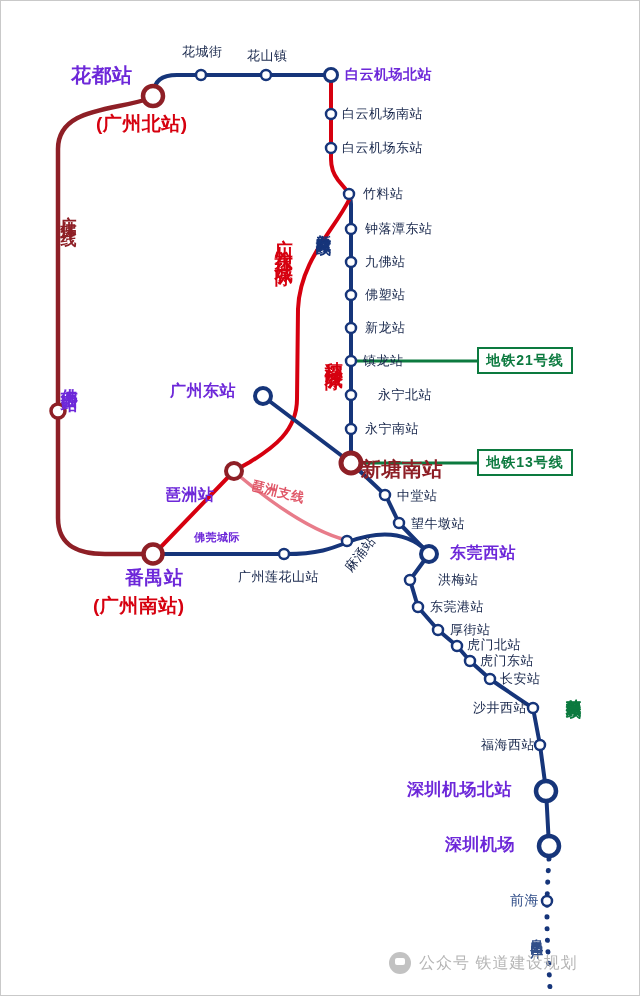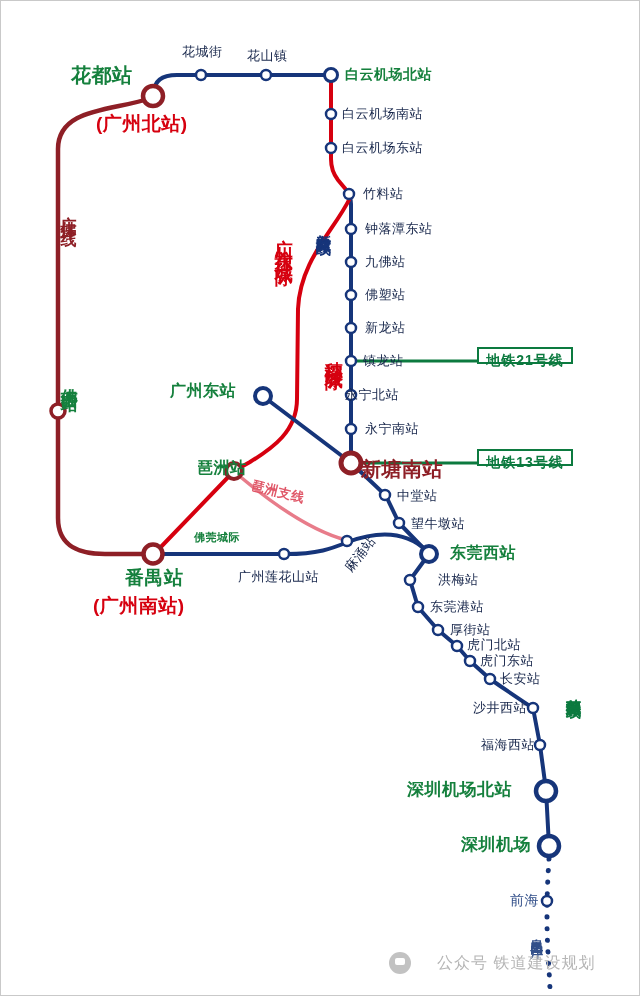--- a/index.html
+++ b/index.html
@@ -7,38 +7,38 @@
     position:relative; width:640px; height:996px; margin:0 auto;
     background:#ffffff; border:1px solid #c9c9c9; box-sizing:border-box;
     overflow:hidden;
     font-family:"Liberation Sans","DejaVu Sans",sans-serif;
   }
   svg.map { position:absolute; left:0; top:0; }
   .lbl {
     position:absolute; white-space:nowrap; color:#16254a; font-size:13px;
     line-height:1.1; letter-spacing:0.5px;
   }
-  .b   { font-weight:bold; color:#15803d; }
+  .b   { font-weight:bold; color:#6d28d9; }
   .big { font-size:19px; }
   .mid { font-size:16px; }
   .red    { color:#d6000f; font-weight:bold; }
   .maroon { color:#8e1f26; font-weight:bold; }
   .pinklbl{ color:#e05768; font-weight:bold; font-size:13px; }
   .greenlbl{ color:#0c7a3f; font-weight:bold; }
   .navylbl { color:#16357a; font-weight:bold; }
   .vert { writing-mode:vertical-rl; text-orientation:upright; }
   .metro-box {
-    position:absolute; width:96px; height:17px; box-sizing:border-box;
+    position:absolute; width:96px; height:27px; box-sizing:border-box;
     border:2px solid #0c7a3f; background:#ffffff; color:#0c7a3f;
     font-size:14px; font-weight:bold; text-align:center; line-height:23px;
     letter-spacing:1px;
   }
   .watermark {
     position:absolute; left:388px; top:951px; display:flex; align-items:center;
-    color:#b5b5b5; font-size:16px; letter-spacing:1px;gap:18px;
+    color:#b5b5b5; font-size:16px; letter-spacing:1px;
   }
   .wm-logo {
     width:22px; height:22px; border-radius:50%; background:#c2c2c2;
     margin-right:8px; position:relative;
   }
   .wm-logo::after {
     content:""; position:absolute; left:6px; top:6px; width:10px; height:7px;
     background:#ffffff; border-radius:2px;
   }
 </style>
@@ -118,54 +118,54 @@
   <div class="lbl" style="left:246px;top:48px;">花山镇</div>
   <div class="lbl b" style="left:344px;top:66px;font-size:14px;">白云机场北站</div>
   <div class="lbl" style="left:341px;top:106px;">白云机场南站</div>
   <div class="lbl" style="left:341px;top:140px;">白云机场东站</div>
   <div class="lbl" style="left:362px;top:186px;">竹料站</div>
   <div class="lbl" style="left:364px;top:221px;">钟落潭东站</div>
   <div class="lbl" style="left:364px;top:254px;">九佛站</div>
   <div class="lbl" style="left:364px;top:287px;">佛塑站</div>
   <div class="lbl" style="left:364px;top:320px;">新龙站</div>
   <div class="lbl" style="left:362px;top:353px;">镇龙站</div>
-  <div class="lbl" style="left:344px;top:387px;">永宁北站</div>
+  <div class="lbl" style="left:377px;top:387px;">永宁北站</div>
   <div class="lbl" style="left:364px;top:421px;">永宁南站</div>
   <div class="lbl maroon" style="left:360px;top:457px;font-size:20px;">新塘南站</div>
 
   <div class="lbl maroon vert" style="left:59px;top:202px;font-size:16px;letter-spacing:5px;">广佛环线</div>
   <div class="lbl b vert" style="left:58px;top:374px;font-size:17px;letter-spacing:2px;">佛山西站</div>
 
   <div class="lbl red vert" style="left:272px;top:224px;font-size:18px;letter-spacing:6px;">广州东环城际</div>
   <div class="lbl navylbl vert" style="left:314px;top:220px;font-size:15px;letter-spacing:1.5px;">新白广城际线</div>
   <div class="lbl red vert" style="left:322px;top:346px;font-size:18px;letter-spacing:4px;">穗深城际</div>
 
   <div class="lbl b mid" style="left:169px;top:381px;">广州东站</div>
-  <div class="lbl b mid" style="left:164px;top:458px;margin-left:32px;">琶洲站</div>
+  <div class="lbl b mid" style="left:164px;top:485px;">琶洲站</div>
   <div class="lbl pinklbl" style="left:250px;top:484px;transform:rotate(14deg);">琶洲支线</div>
   <div class="lbl b" style="left:193px;top:530px;font-size:11px;">佛莞城际</div>
   <div class="lbl" style="left:237px;top:569px;">广州莲花山站</div>
   <div class="lbl" style="left:347px;top:562px;transform:rotate(-52deg);transform-origin:left center;">麻涌站</div>
 
   <div class="lbl b big" style="left:124px;top:567px;">番禺站</div>
   <div class="lbl red big" style="left:92px;top:595px;">(广州南站)</div>
 
   <div class="lbl" style="left:396px;top:488px;">中堂站</div>
   <div class="lbl" style="left:410px;top:516px;">望牛墩站</div>
   <div class="lbl b mid" style="left:449px;top:543px;">东莞西站</div>
   <div class="lbl" style="left:421px;top:572px;margin-left:16px;">洪梅站</div>
   <div class="lbl" style="left:429px;top:599px;">东莞港站</div>
   <div class="lbl" style="left:449px;top:622px;">厚街站</div>
   <div class="lbl" style="left:466px;top:637px;">虎门北站</div>
   <div class="lbl" style="left:479px;top:653px;">虎门东站</div>
   <div class="lbl" style="left:499px;top:671px;">长安站</div>
   <div class="lbl" style="left:472px;top:700px;">沙井西站</div>
   <div class="lbl" style="left:480px;top:737px;">福海西站</div>
   <div class="lbl b" style="left:406px;top:780px;font-size:17px;">深圳机场北站</div>
-  <div class="lbl b" style="left:444px;top:835px;font-size:17px;margin-left:16px;">深圳机场</div>
+  <div class="lbl b" style="left:444px;top:835px;font-size:17px;">深圳机场</div>
 
   <div class="lbl greenlbl vert" style="left:564px;top:686px;font-size:15px;letter-spacing:1px;">穗莞深城际线</div>
 
   <div class="lbl navylbl" style="left:509px;top:892px;font-size:14px;font-weight:normal;color:#33508a;">前海</div>
   <div class="lbl navylbl vert" style="left:528px;top:928px;font-size:13px;letter-spacing:2px;color:#33508a;">皇岗口岸</div>
 
   <div class="metro-box" style="left:476px;top:346px;">地铁21号线</div>
   <div class="metro-box" style="left:476px;top:448px;">地铁13号线</div>
 
   <div class="watermark">

